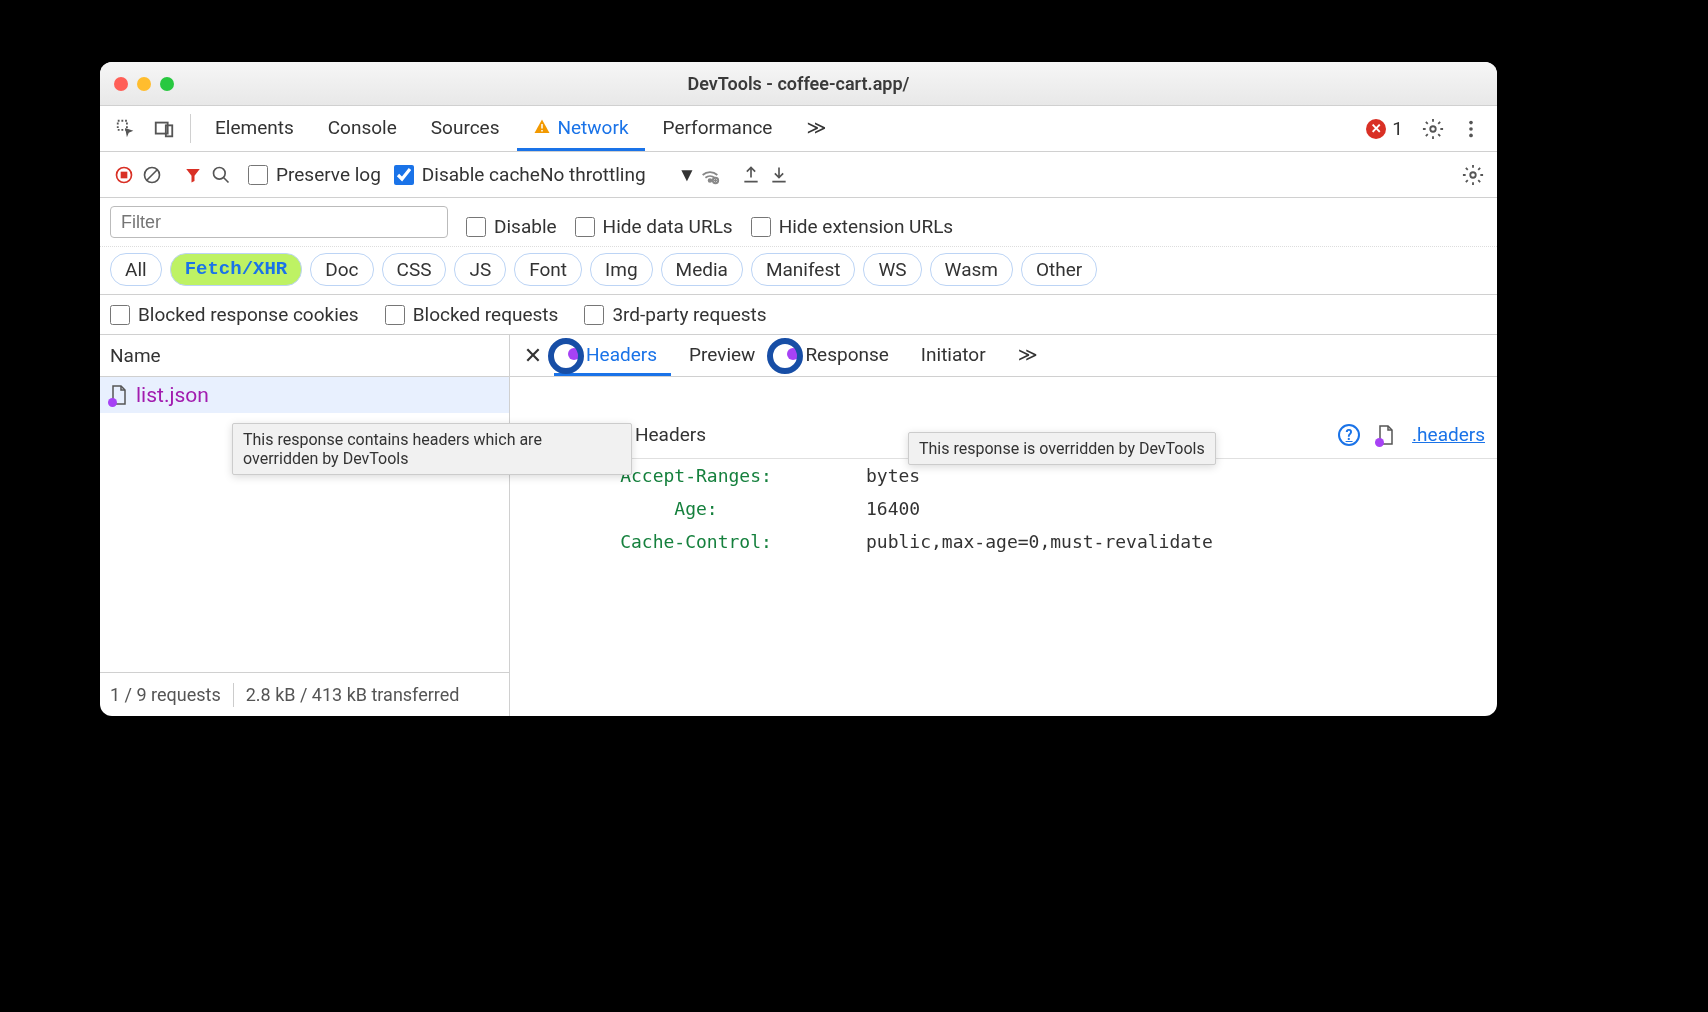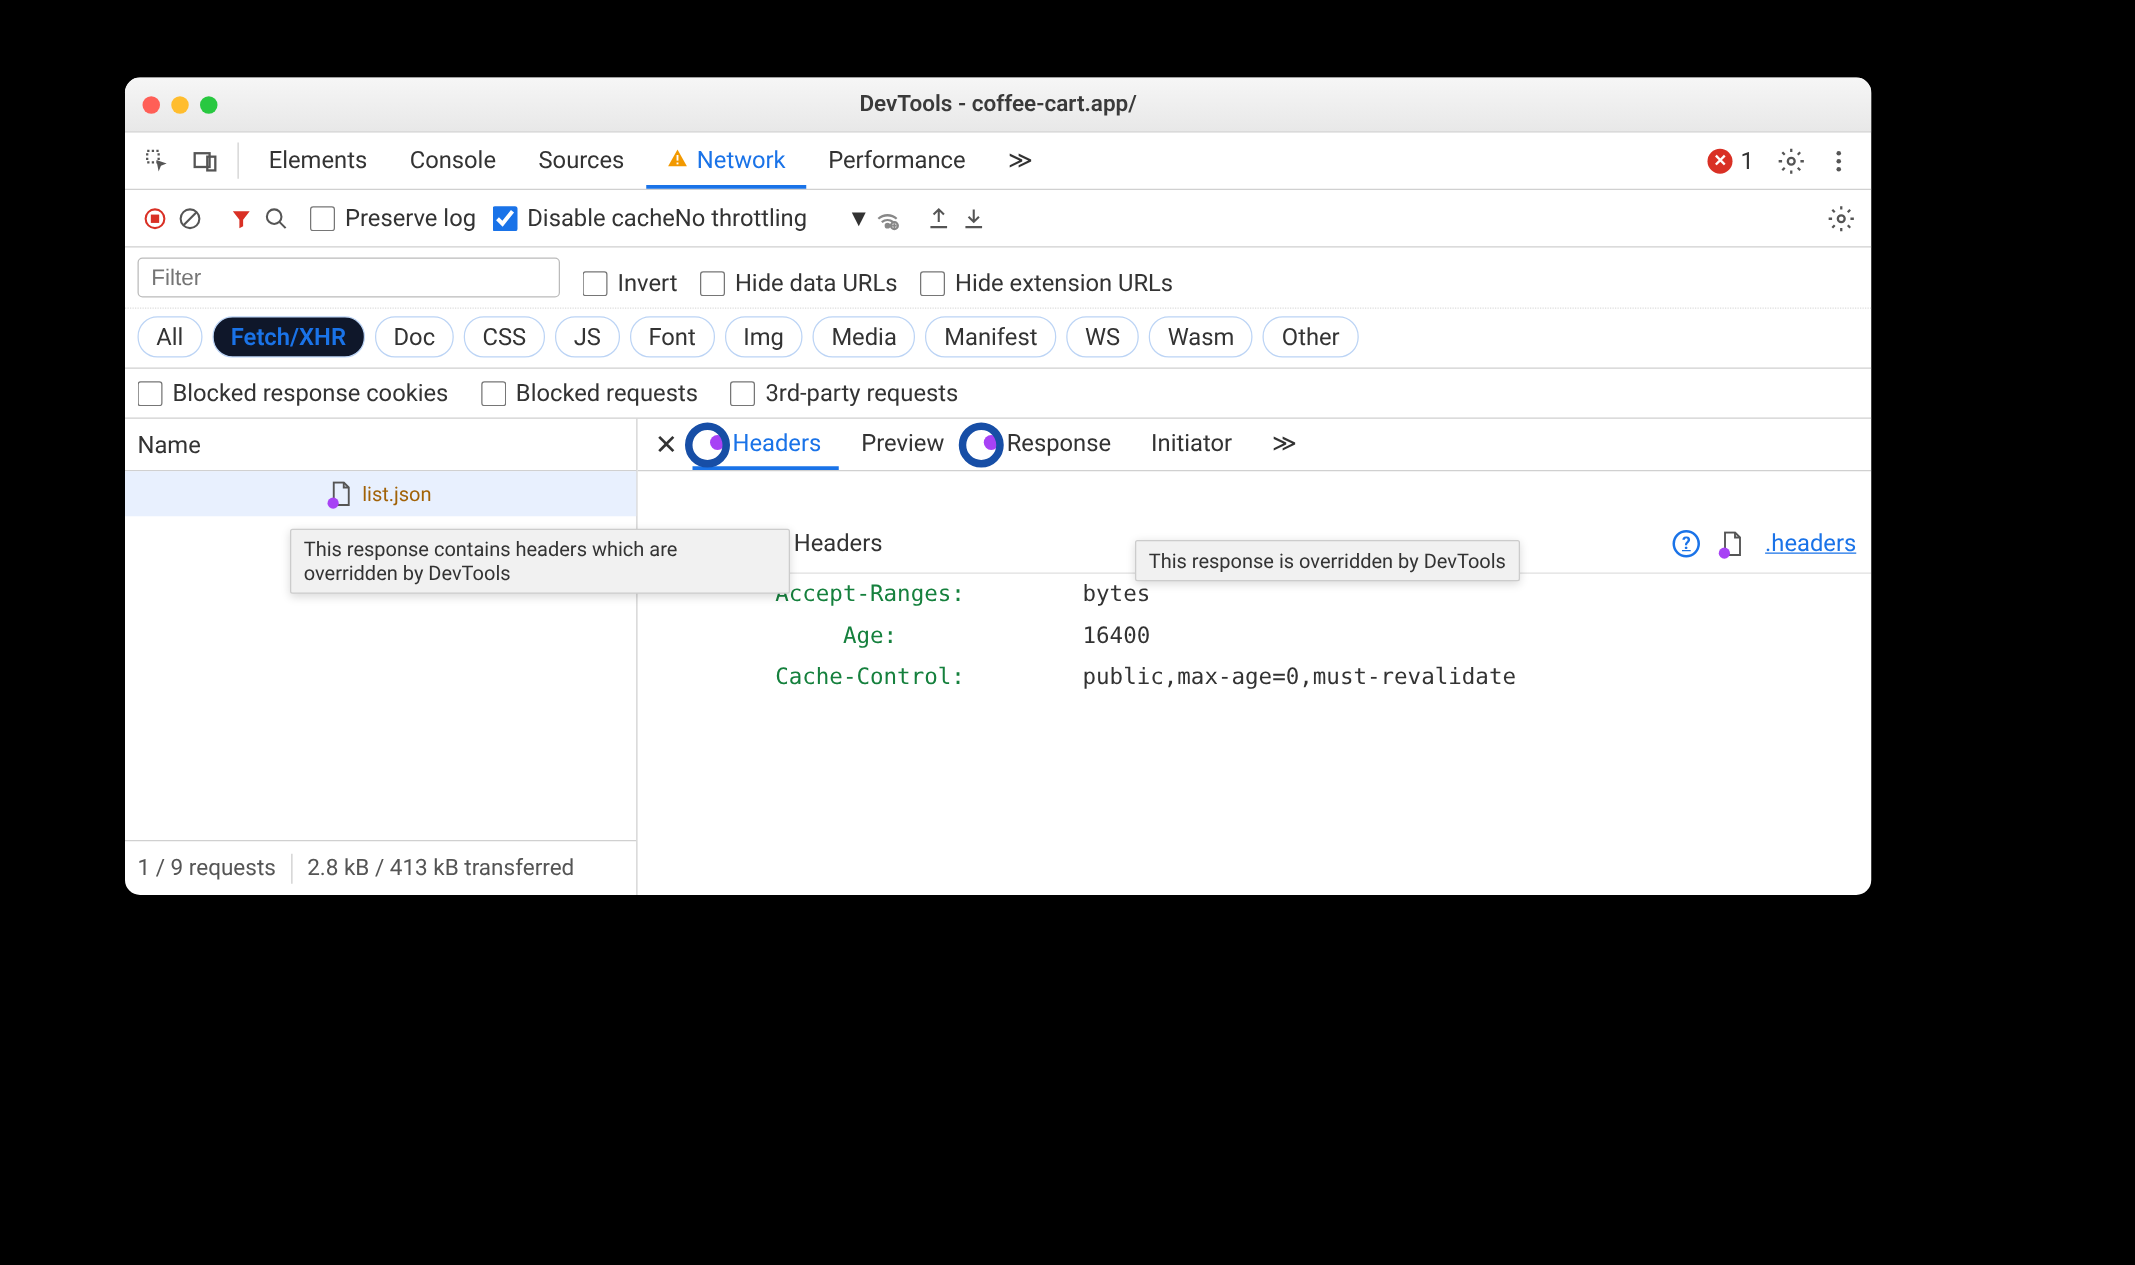--- a/index.html
+++ b/index.html
@@ -22,26 +22,26 @@
 .err-circle { width: 20px; height: 20px; border-radius: 50%; background: #d93025; color: #fff; display: flex; align-items: center; justify-content: center; font-size: 13px; font-weight: bold; }
 .tool-row { height: 46px; border-bottom: 1px solid #d0d0d0; display: flex; align-items: center; padding: 0 10px; }
 .ico-btn { width: 28px; height: 28px; display: flex; align-items: center; justify-content: center; cursor: pointer; color: #555; }
 .chk { display: flex; align-items: center; gap: 8px; font-size: 19px; color: #333; cursor: pointer; }
 .chk input { width: 20px; height: 20px; accent-color: #1a73e8; }
 .throttling { font-size: 19px; color: #333; display: flex; align-items: center; gap: 8px; cursor: pointer; }
 .filter-row { padding: 8px 10px; display: flex; align-items: flex-end; gap: 18px; flex-wrap: wrap; border-bottom: 1px dotted #ddd; }
 .filter-input { width: 338px; height: 32px; border: 1px solid #bbb; border-radius: 4px; padding: 0 10px; font-size: 18px; color: #888; }
 .pill-row { padding: 6px 10px 8px; display: flex; gap: 8px; flex-wrap: wrap; border-bottom: 1px solid #d0d0d0; }
 .pill { border: 1px solid #bcd4f5; border-radius: 16px; padding: 4px 14px; font-size: 19px; color: #333; cursor: pointer; background: #fff; }
-.pill.on { background: #0f172a; font-weight: 600; color: #1a73e8; }
+.pill.on { background: #bef264; font-weight: 600; color: #1a73e8; font-family: Liberation Mono, monospace; }
 .chk-row { padding: 8px 10px; display: flex; gap: 26px; border-bottom: 1px solid #d0d0d0; }
 .split { flex: 1; display: flex; min-height: 0; }
 .left { width: 410px; border-right: 1px solid #d0d0d0; display: flex; flex-direction: column; }
 .left-head { height: 42px; border-bottom: 1px solid #d0d0d0; display: flex; align-items: center; padding: 0 10px; font-size: 19px; color: #333; }
-.req-item { height: 36px; display: flex; align-items: center; gap: 8px; padding: 0 10px; background: #e8f0fe; font-size: 16px; color: #a16207; cursor: pointer; justify-content: center; }
+.req-item { height: 36px; display: flex; align-items: center; gap: 8px; padding: 0 10px; background: #e8f0fe; font-size: 21px; color: #a21caf; cursor: pointer; }
 .left-fill { flex: 1; }
 .left-foot { height: 44px; border-top: 1px solid #d0d0d0; display: flex; align-items: center; padding: 0 10px; font-size: 18px; color: #555; gap: 12px; white-space: nowrap; overflow: hidden; }
 .vsep { width: 1px; height: 24px; background: #ccc; }
 .right { flex: 1; display: flex; flex-direction: column; overflow: hidden; }
 .detail-tabs { height: 42px; border-bottom: 1px solid #d0d0d0; display: flex; align-items: stretch; padding: 0 6px; gap: 4px; }
 .dtab { padding: 0 14px; display: flex; align-items: center; font-size: 19px; color: #333; cursor: pointer; border-bottom: 3px solid transparent; gap: 6px; position: relative; }
 .dtab.active { color: #1a73e8; border-bottom-color: #1a73e8; }
 .close-x { width: 34px; display: flex; align-items: center; justify-content: center; font-size: 22px; color: #333; cursor: pointer; }
 .dot-ind { width: 12px; height: 12px; border-radius: 50%; background: #a742f5; }
 .ring { position: absolute; width: 36px; height: 36px; border: 6px solid #174ea6; border-radius: 50%; left: -6px; top: 3px; }
@@ -184,21 +184,21 @@
           <circle cx="12" cy="12" r="3"></circle>
           <path d="M12 1v3M12 20v3M4.2 4.2l2.1 2.1M17.7 17.7l2.1 2.1M1 12h3M20 12h3M4.2 19.8l2.1-2.1M17.7 6.3l2.1-2.1"></path>
         </svg>
     </div>
   </div>
 
   <div class="filter-row">
     <input class="filter-input" placeholder="Filter" style="">
     <label class="chk">
         <input type="checkbox" style="">
-        <span>Invert</span>
+        <span>Disable</span>
       </label>
     <label class="chk">
         <input type="checkbox" style="">
         <span>Hide data URLs</span>
       </label>
     <label class="chk">
         <input type="checkbox" style="">
         <span>Hide extension URLs</span>
       </label>
   </div>

